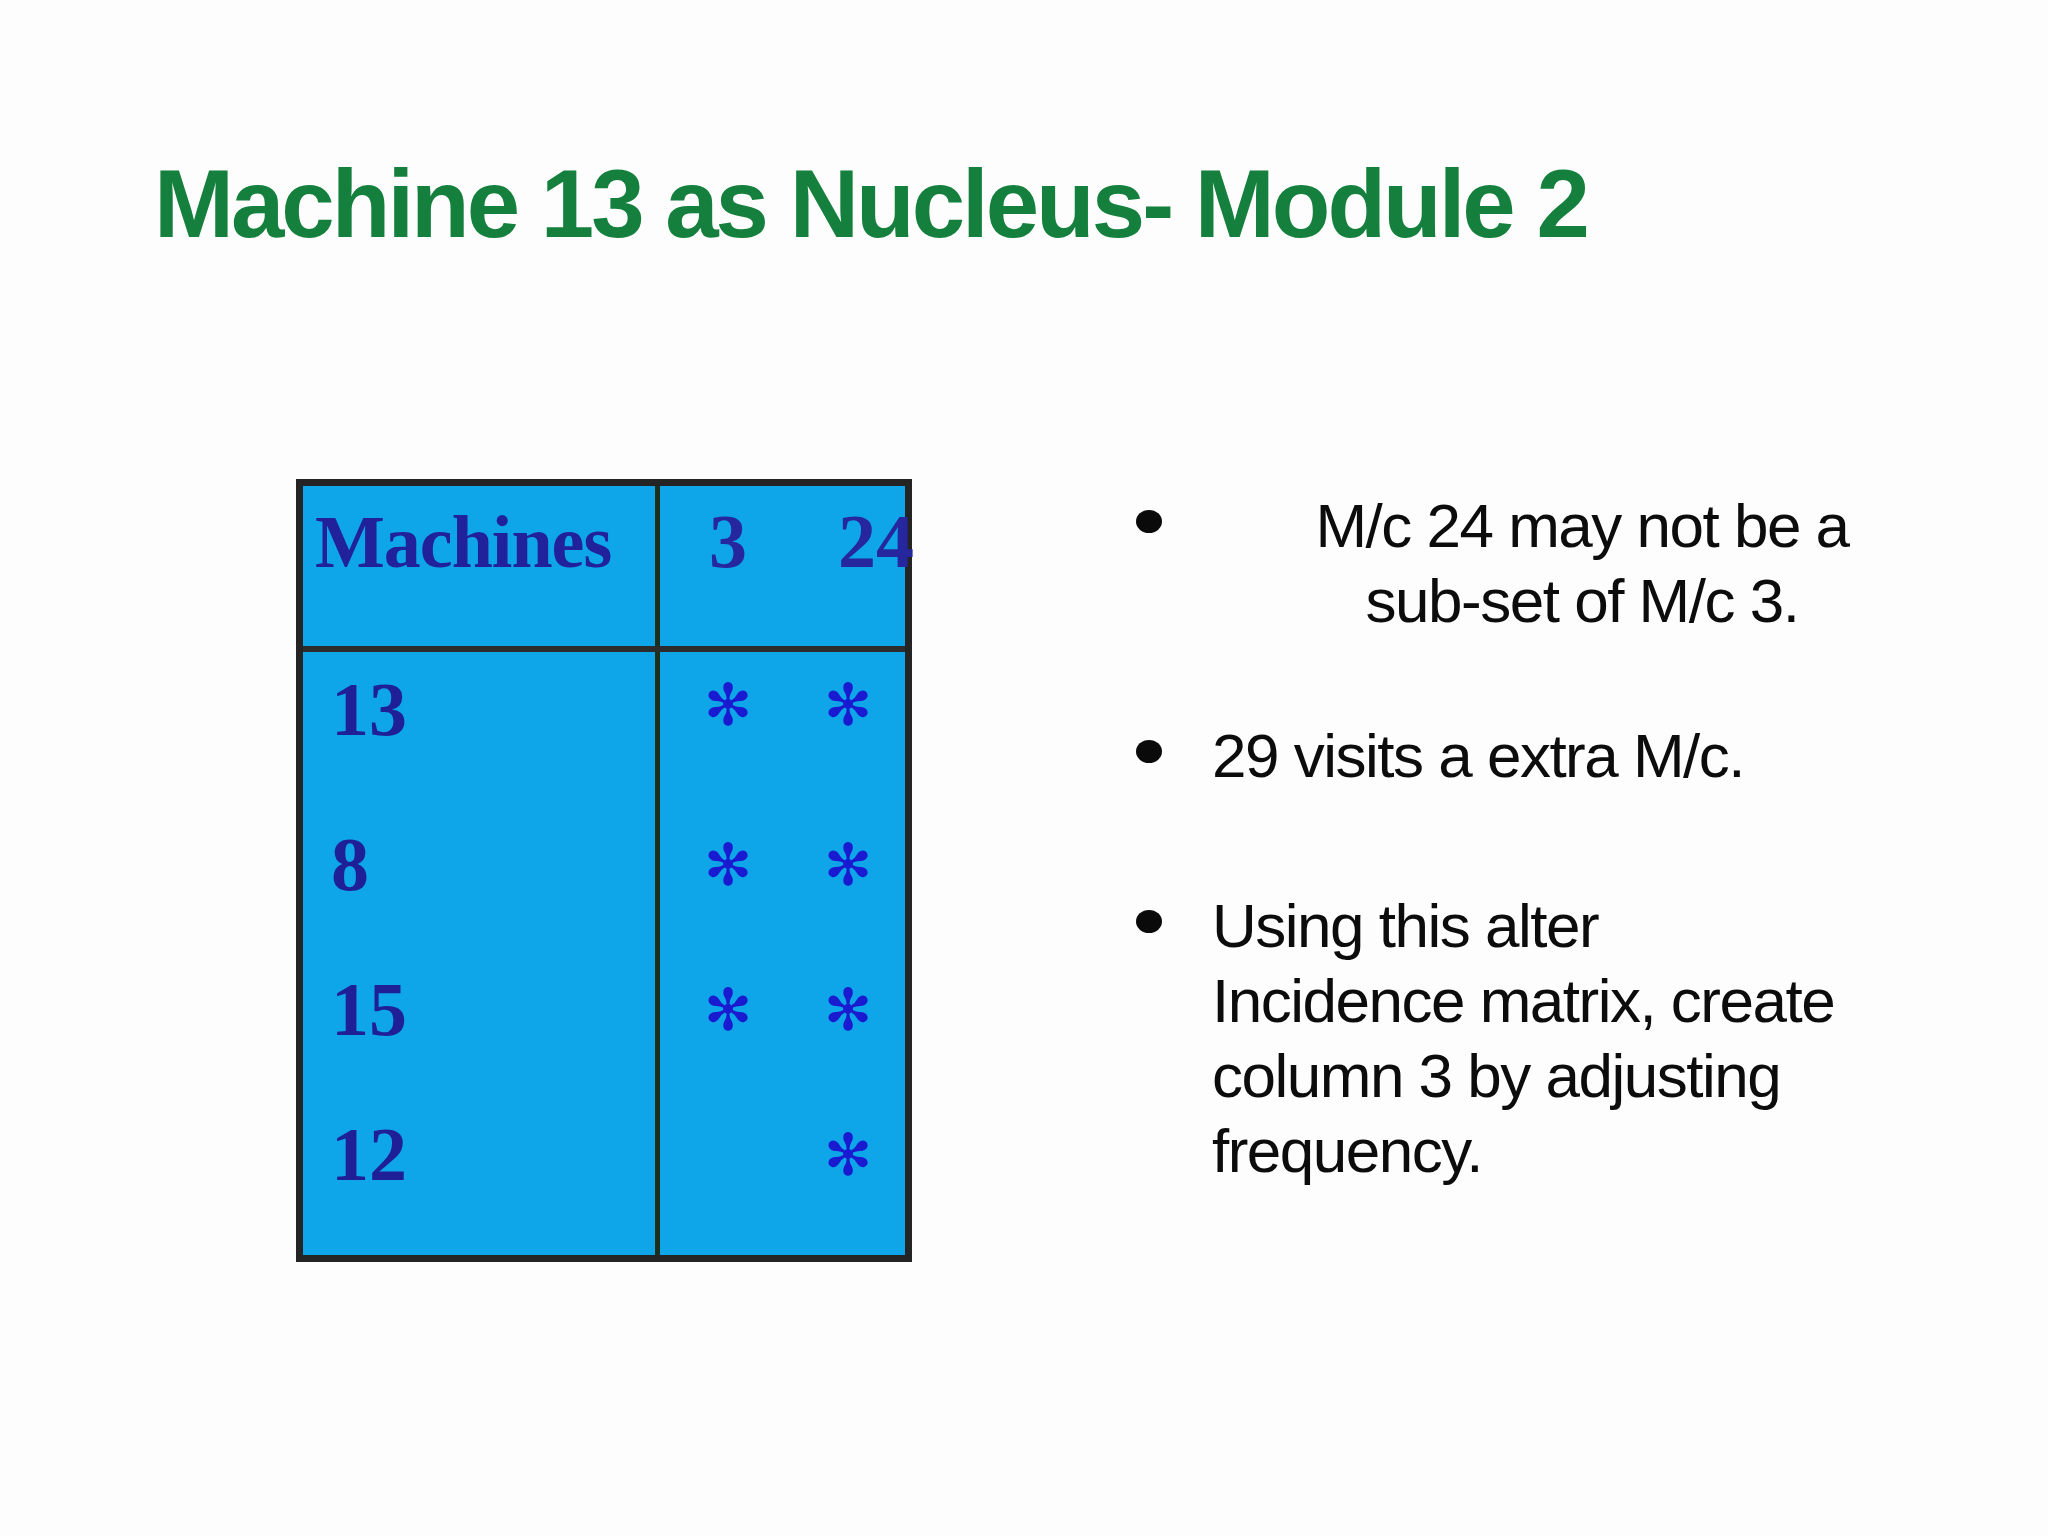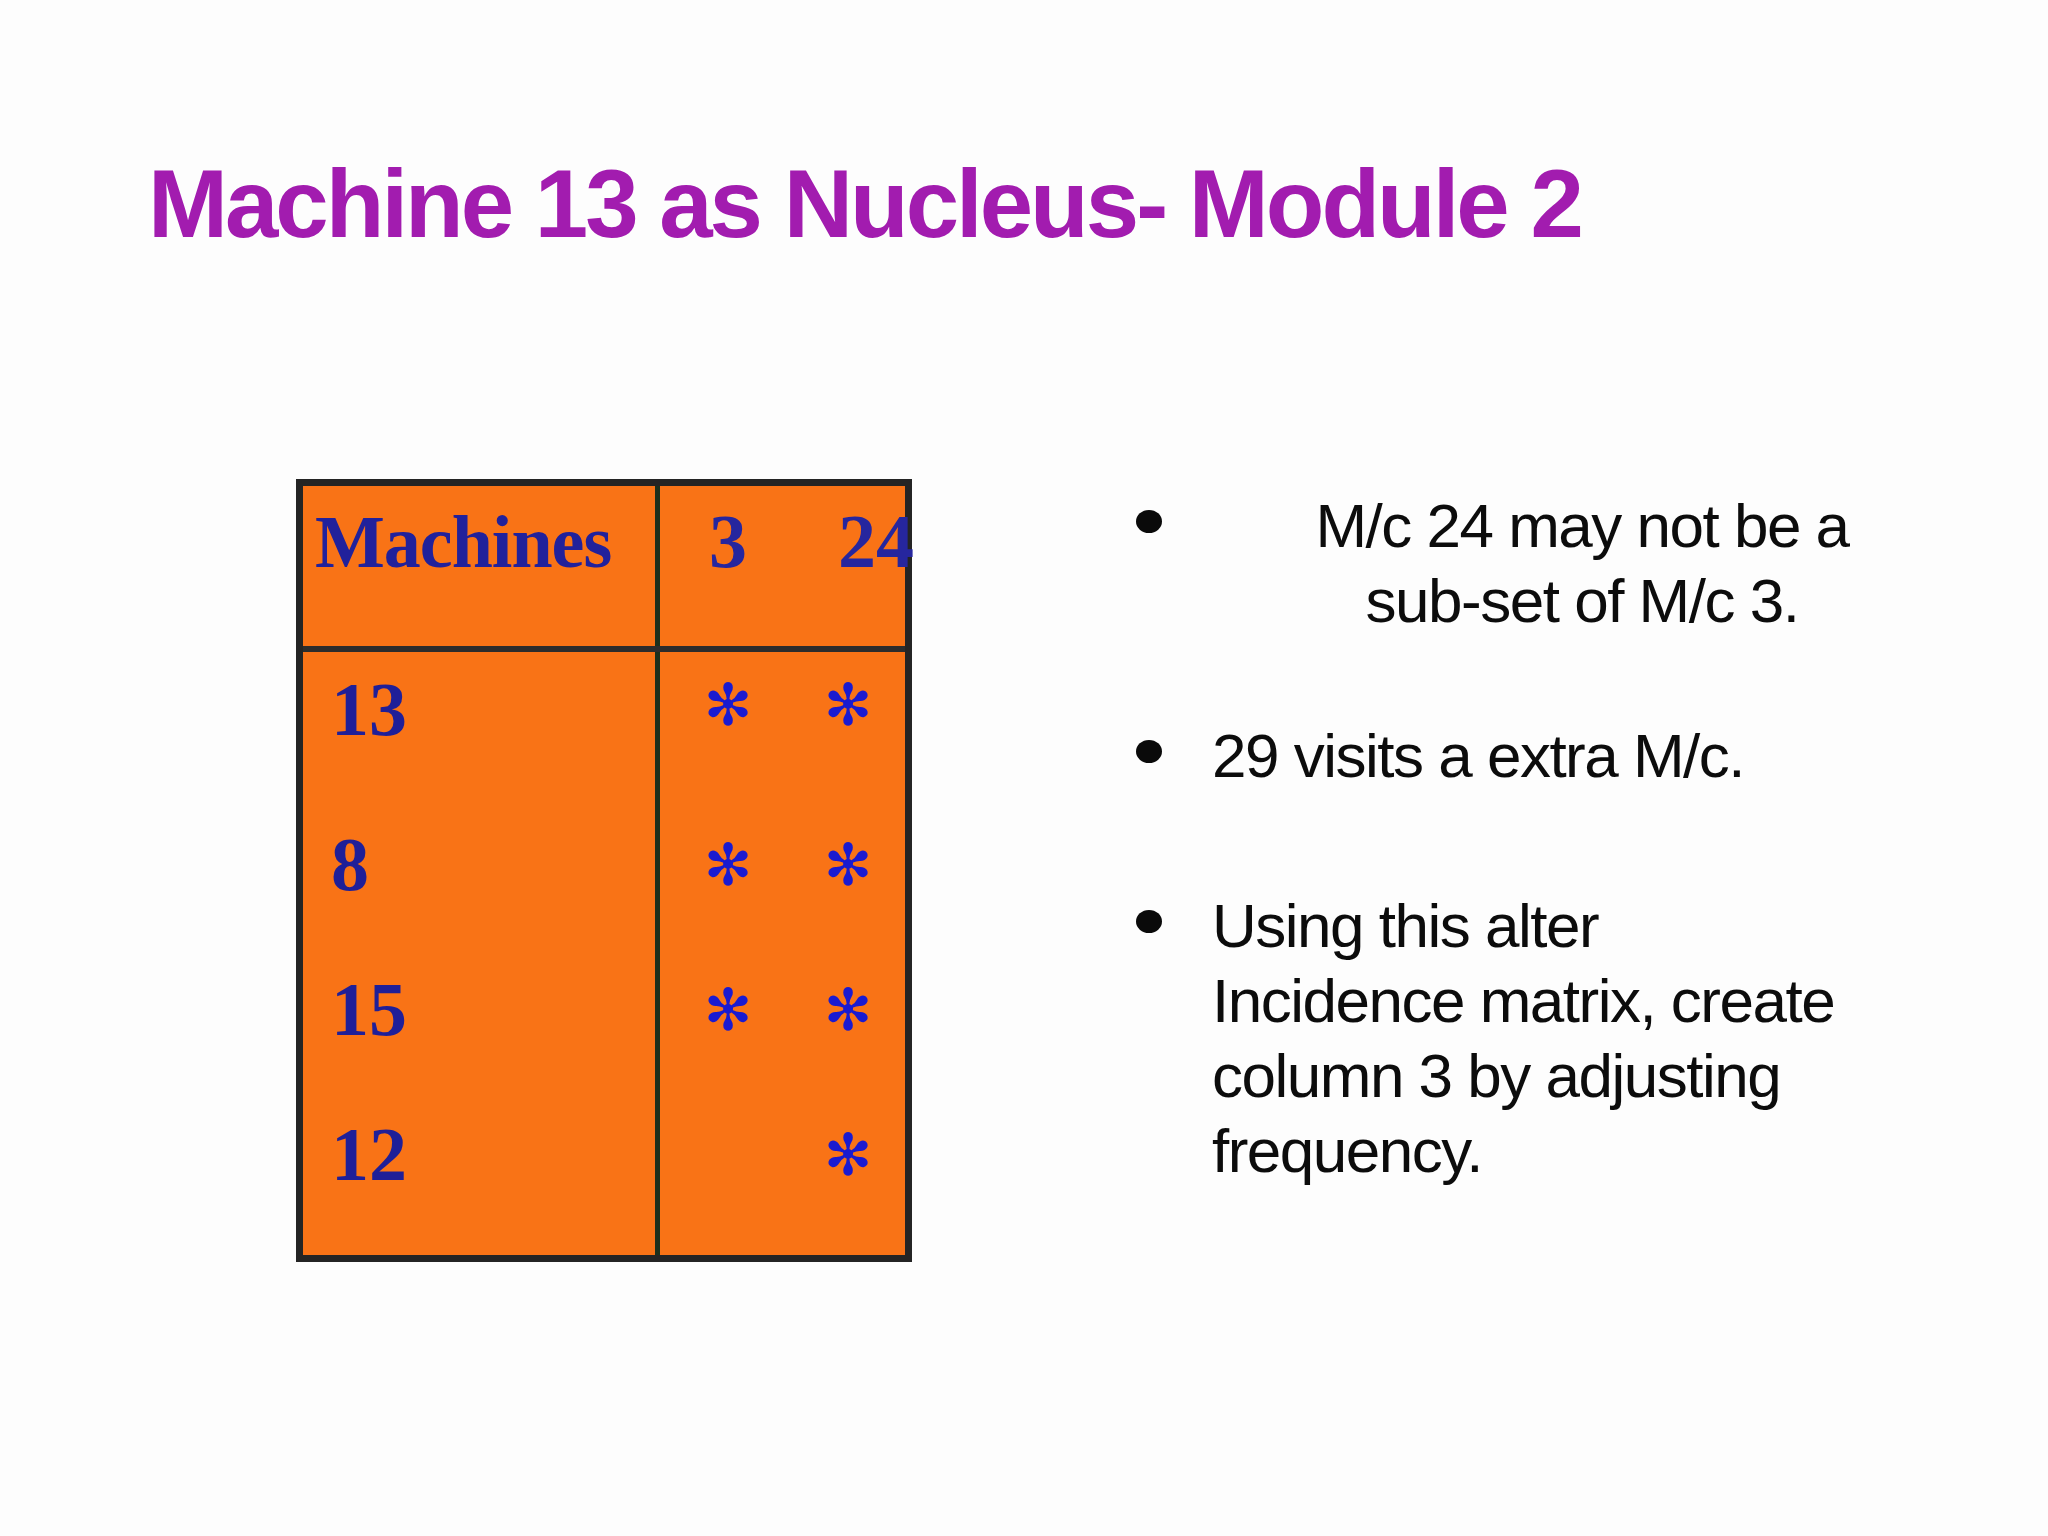--- a/index.html
+++ b/index.html
@@ -12,41 +12,41 @@
     width: 2048px;
     height: 1536px;
     background: #fdfdfd;
     overflow: hidden;
     font-family: "Liberation Sans", sans-serif;
   }
 
   
   .title {
     position: absolute;
-    left: 148px;
+    left: 154px;
     top: 149px;
     margin: 0;
     font-family: "Liberation Sans", sans-serif;
     font-size: 96px;
     font-weight: bold;
     letter-spacing: -3px;
-    color: #a21caf;
+    color: #15803d;
     white-space: nowrap;
   }
 
   
   .mtable {
     position: absolute;
     left: 296px;
     top: 479px;
     width: 616px;
     height: 783px;
     border: 7px solid #242424;
     box-sizing: border-box;
-    background: #f97316;
+    background: #0ea5e9;
   }
   .vdiv {
     position: absolute;
     left: 352px;
     top: 0;
     width: 5px;
     height: 100%;
     background: #1c2f1c;
   }
   .hdiv {

